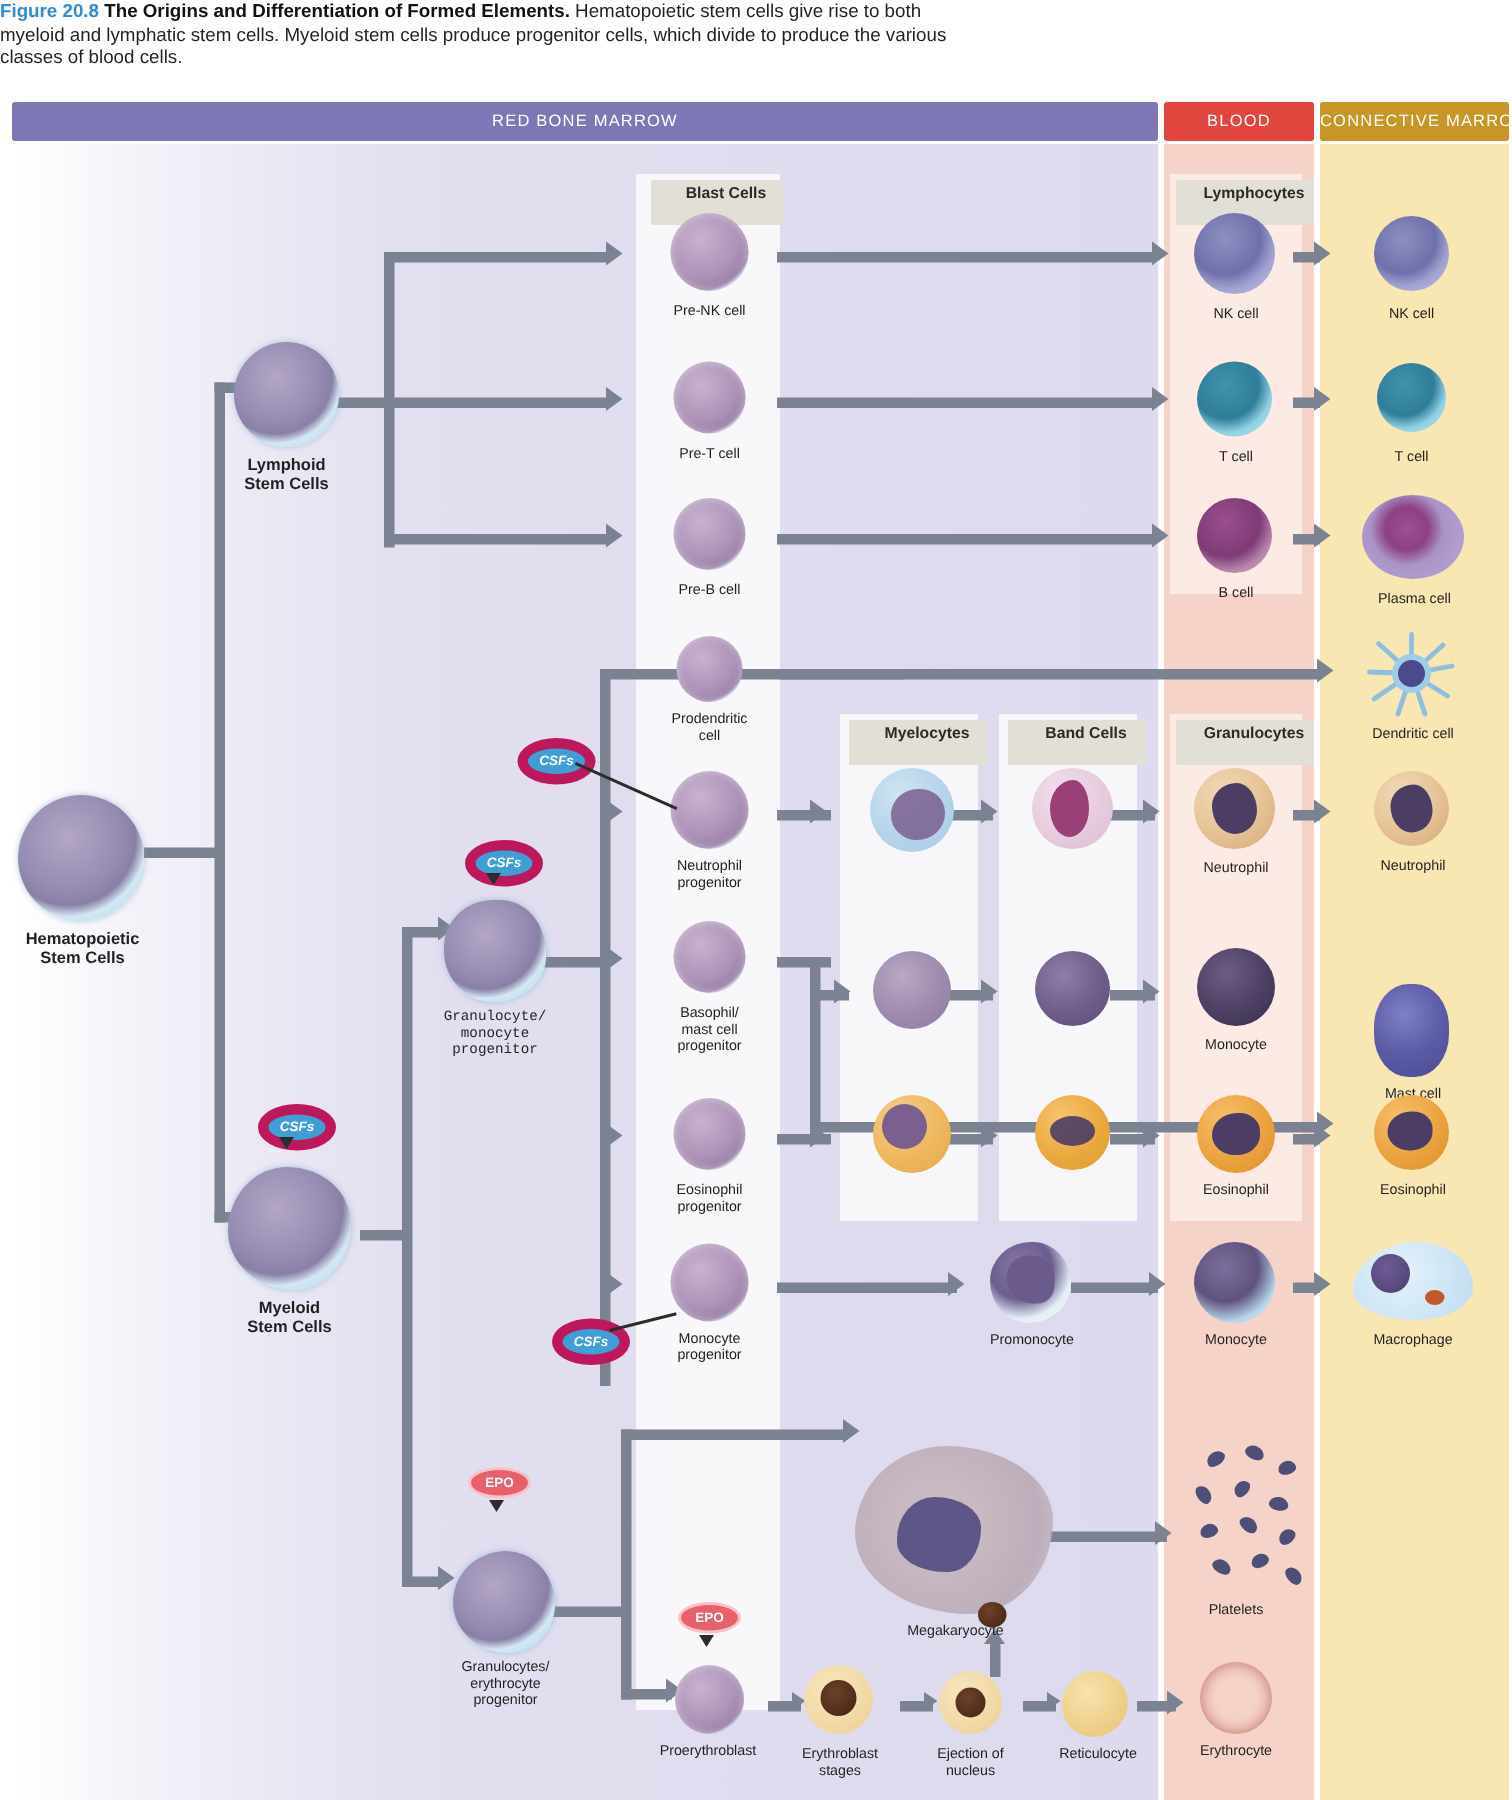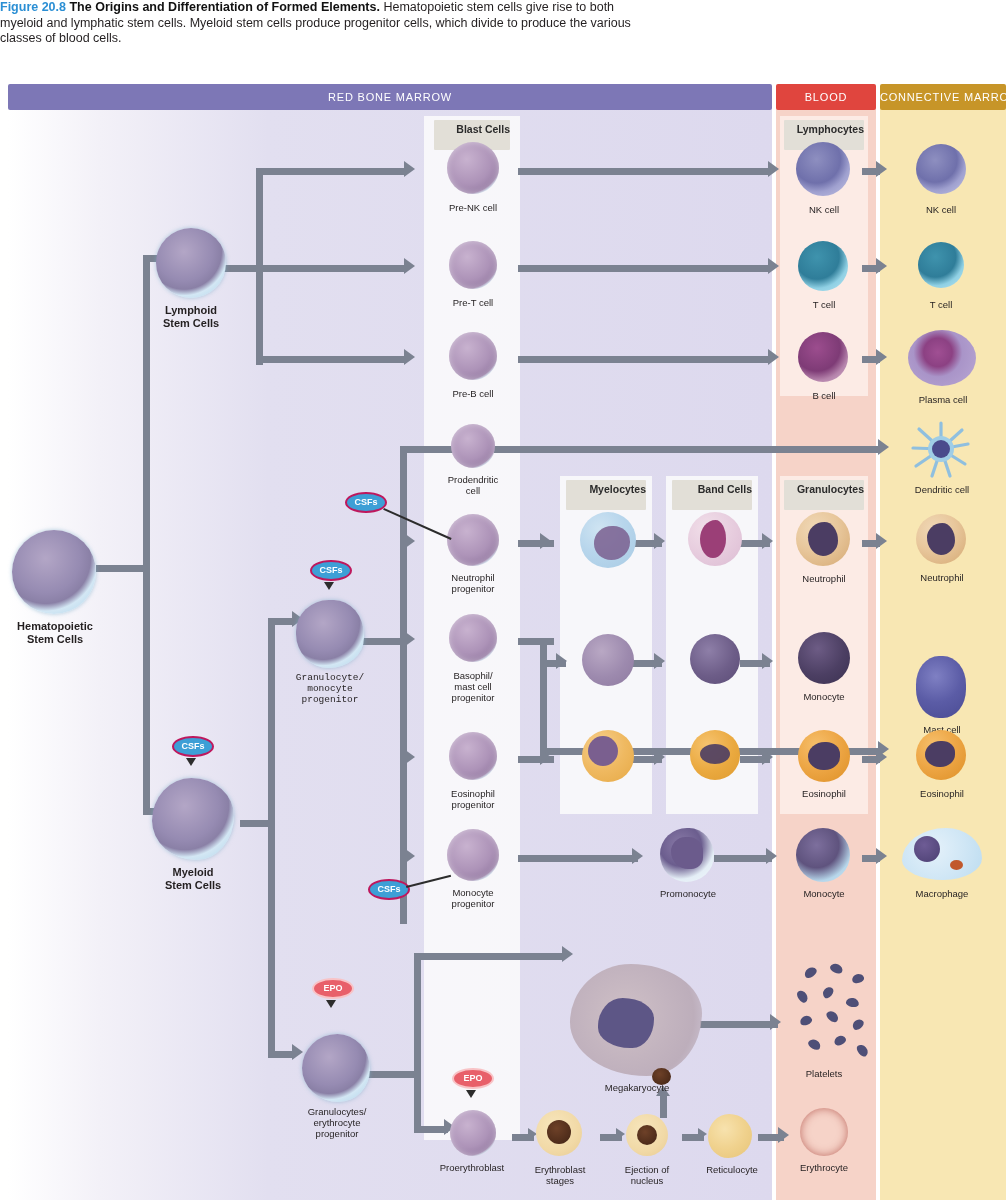--- a/index.html
+++ b/index.html
@@ -11,48 +11,48 @@
   .caption{position:absolute;left:0;top:0;width:660px;font-size:12.5px;line-height:15.5px;color:#231f20;}
   .caption .fignum{color:#2b8fd4;font-weight:bold;}
   .caption .figtitle{font-weight:bold;color:#111;}
 
   
   #diagram{position:absolute;left:0;top:68px;width:1008px;height:1132px;}
 
   
   .hdr{position:absolute;top:0;height:26px;border-radius:2px;
        color:#fff;font-size:11px;letter-spacing:.8px;text-align:center;
-       line-height:26px;white-space:nowrap;overflow:hidden;margin-top:16px;}
+       line-height:26px;white-space:nowrap;overflow:hidden;}
   #hdr-marrow{left:8px;width:764px;background:#7d77b6;}
   #hdr-blood{left:776px;width:100px;background:#e0453e;}
   #hdr-ct{left:880px;width:126px;background:#c79528;}
 
   
   .colbg{position:absolute;top:28px;height:1104px;}
   #bg-marrow{left:8px;width:764px;
     background:linear-gradient(to right,#ffffff 0%,#f3f1f8 12%,#e2dff0 34%,#ddd9ee 100%);}
   #bg-blood{left:776px;width:100px;background:#f6d3c8;}
   #bg-ct{left:880px;width:126px;background:#f8e7b3;}
 
   
   .stagecol{position:absolute;background:#fbfafc;opacity:.88;}
 
   .collabel{position:absolute;background:#e2dfd7;color:#2b2b2b;
-     font-size:10.5px;font-weight:bold;text-align:right;line-height:18px;
-     height:30px;border-radius:1px;white-space:nowrap;overflow:hidden;}
+     font-size:10.5px;font-weight:bold;text-align:center;line-height:18px;
+     height:30px;border-radius:1px;white-space:nowrap;overflow:hidden;padding-left:12px;}
 
   
   .lbl{position:absolute;font-size:9.5px;line-height:11px;color:#231f20;
        text-align:center;white-space:pre-line;}
   .lbl.bold{font-weight:bold;font-size:11px;line-height:13px;}
 
   
   .badge{position:absolute;width:38px;height:17px;border-radius:50%;
      font-size:9px;font-weight:bold;color:#fff;text-align:center;line-height:17px;}
-  .badge.csf{background:#3d9fd6;border:2px solid #be185d;}
+  .badge.csf{background:#3d9fd6;border:7px solid #be185d;font-style:italic;}
   .badge.epo{background:#e8606a;border:2px solid #f8c3c6;}
 
   
   .ln{position:absolute;background:#7b8291;}
   .ln.h{height:7px;}
   .ln.v{width:7px;}
   .arw{position:absolute;width:0;height:0;
      border-top:8px solid transparent;border-bottom:8px solid transparent;
      border-left:11px solid #7b8291;}
   .arw.sm{border-top:6px solid transparent;border-bottom:6px solid transparent;border-left:9px solid #7b8291;}

